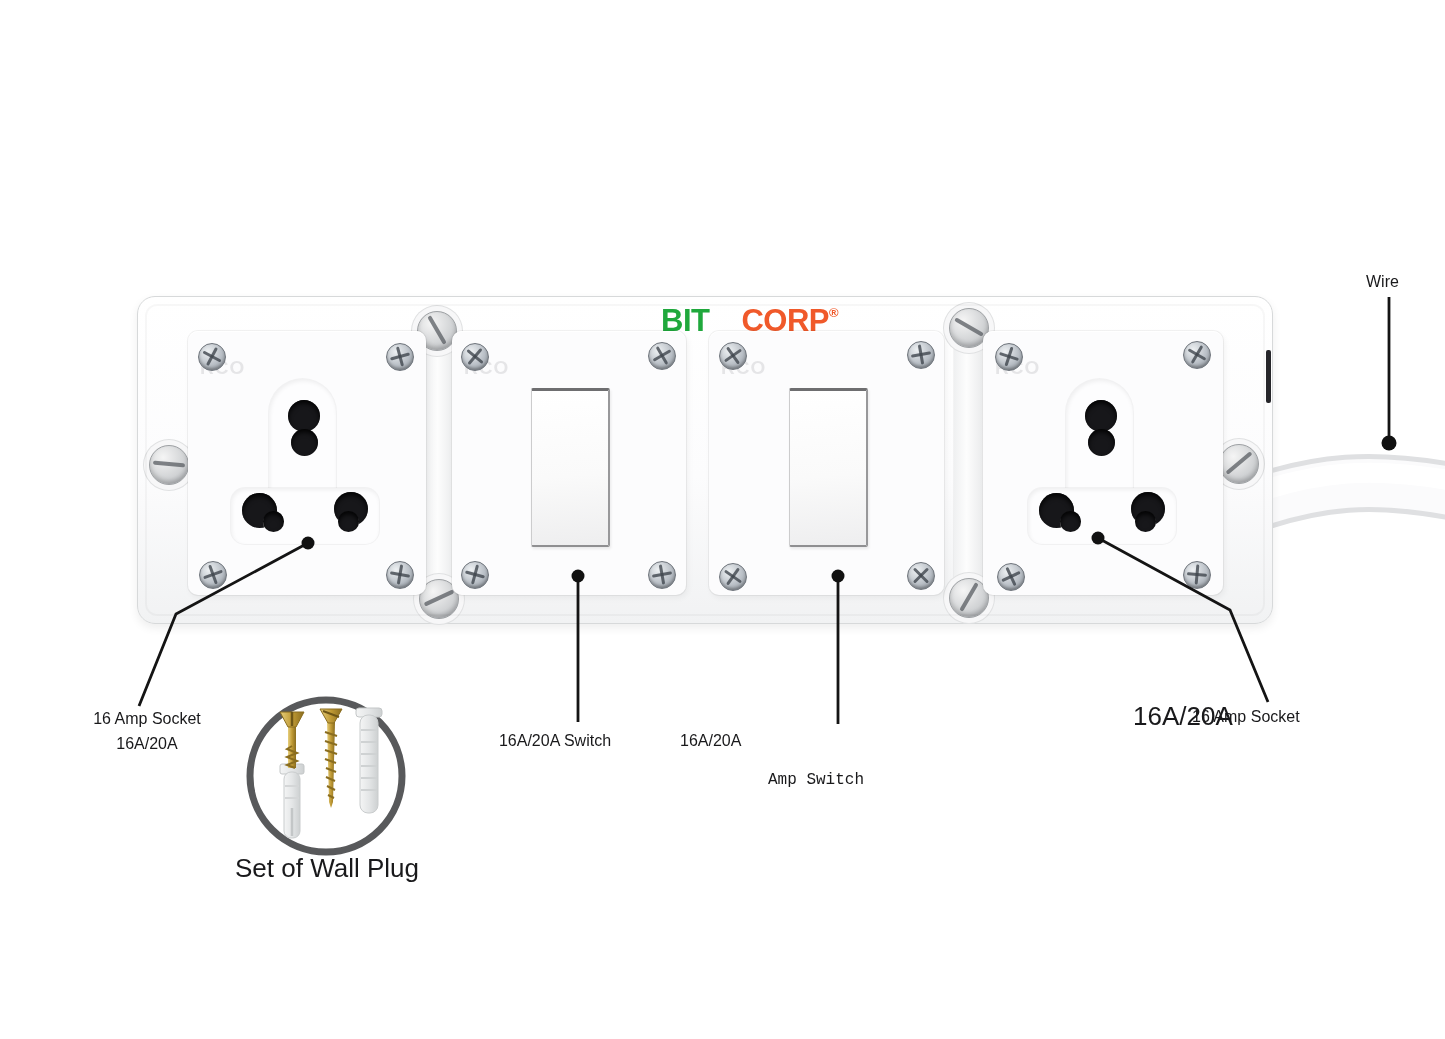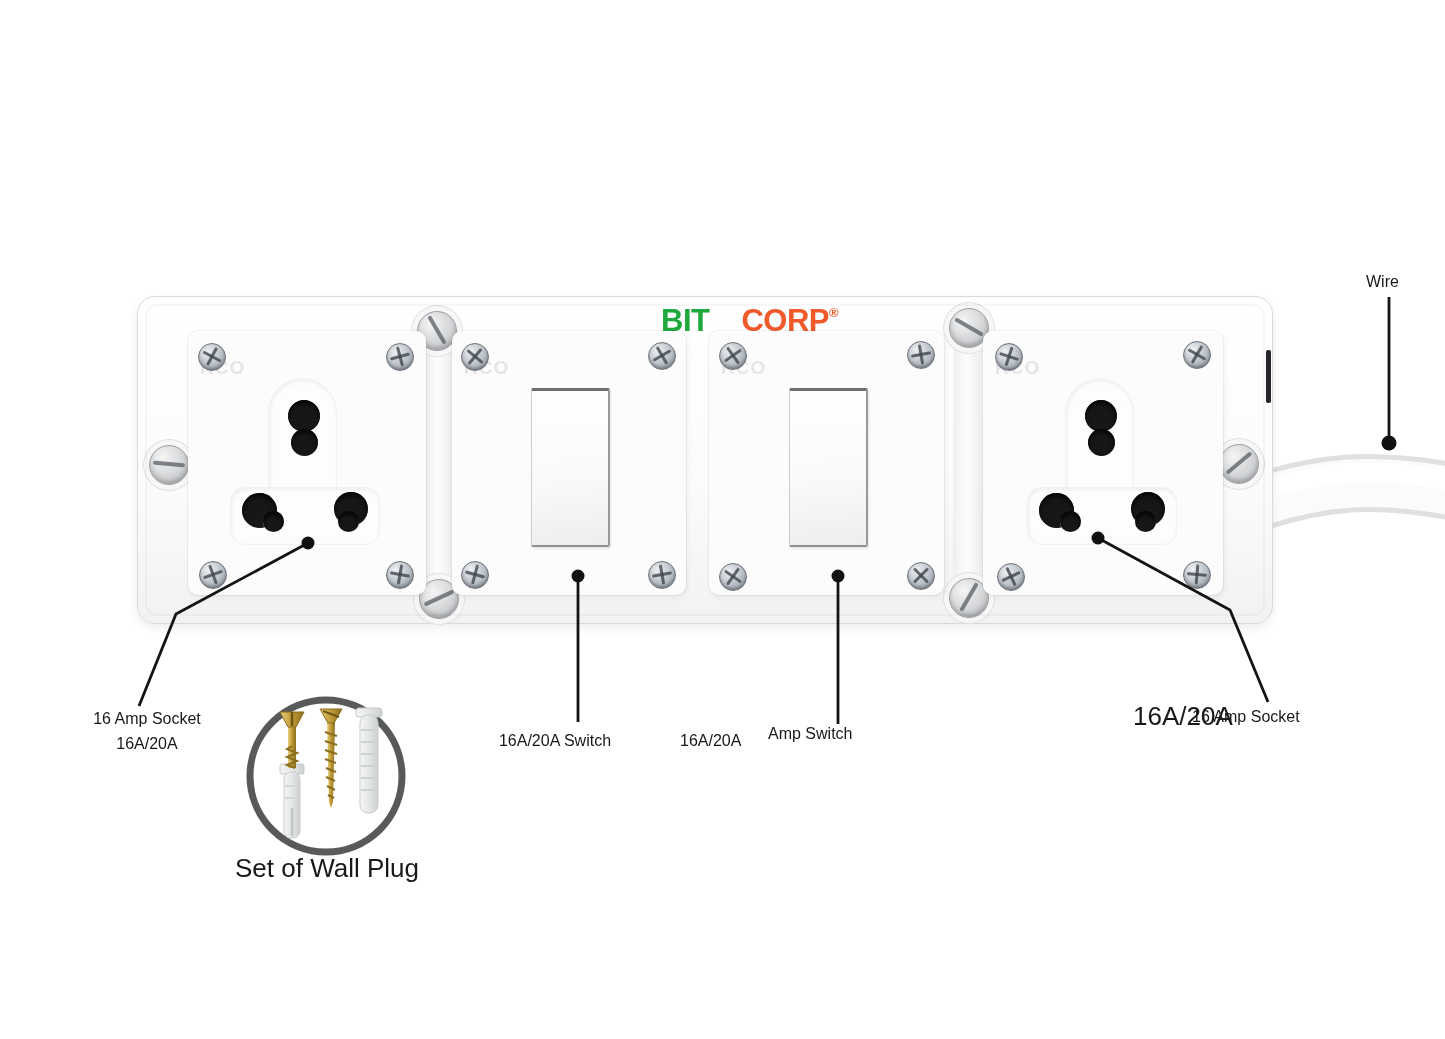--- a/index.html
+++ b/index.html
@@ -166,21 +166,21 @@
   <div class="lbl" style="left:1366px;top:269px;">Wire</div>
 
   <div class="lbl center" style="left:47px;top:706px;width:200px;">
     <div>16 Amp Socket</div>
     <div>16A/20A</div>
   </div>
 
   <div class="lbl center" style="left:455px;top:728px;width:200px;">16A/20A Switch</div>
 
   <div class="lbl" style="left:680px;top:728px;">16A/20A</div>
-  <div class="lbl" style="left:768px;top:721px;">Amp Switch</div>
+  <div class="lbl" style="left:768px;top:768px;font-family:Liberation Mono, monospace;">Amp Switch</div>
 
   <div class="lbl" style="left:1192px;top:704px;">16 Amp Socket</div>
   <div class="lbl" style="left:1133px;top:704px;font-size:26px;">16A/20A</div>
 
   <svg class="wallplug-svg" width="170" height="175" viewBox="0 0 170 175">
     <defs>
       <linearGradient id="gold" x1="0" y1="0" x2="1" y2="0">
         <stop offset="0" stop-color="#e7cf7c"></stop>
           <stop offset=".5" stop-color="#c09a35"></stop>
           <stop offset="1" stop-color="#8a6d1f"></stop>

